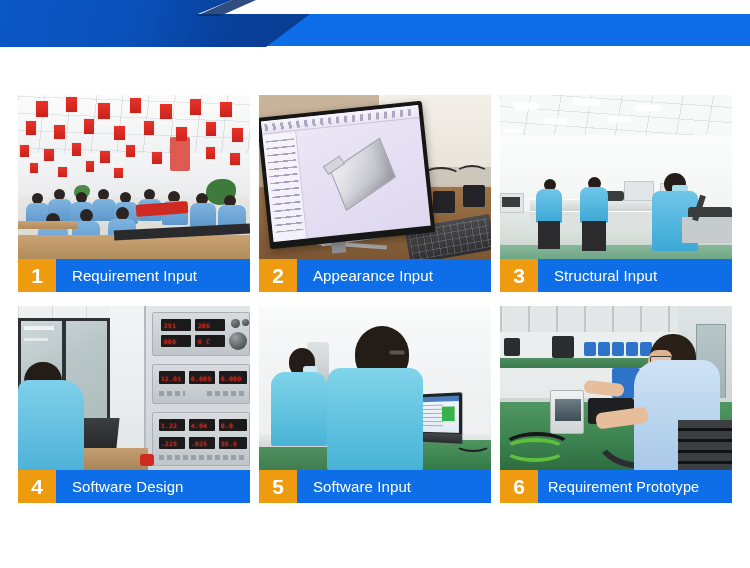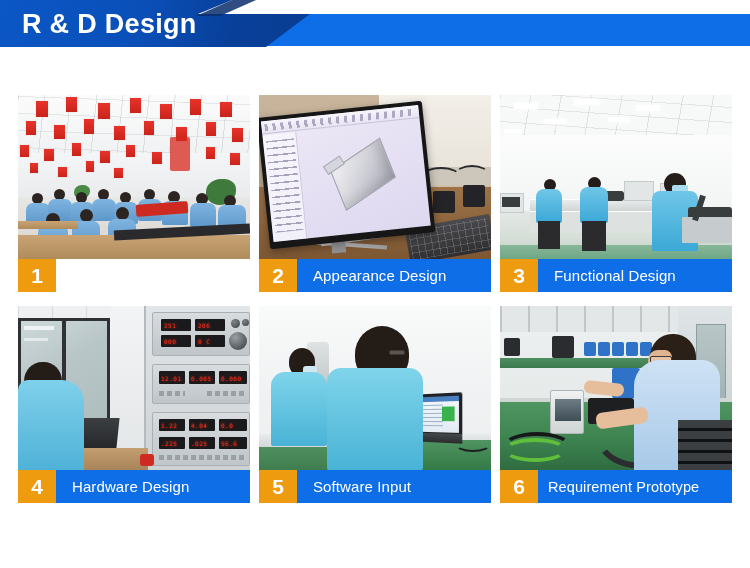--- a/index.html
+++ b/index.html
@@ -516,21 +516,20 @@
     background: repeating-linear-gradient(#3c3f42 0 8px, #101214 8px 11px);
   }
 </style>
 </head>
 <body>
 
 <div class="header">
   <div class="header-bar-right"></div>
   <div class="header-shape"></div>
   <div class="header-notch"></div>
-  <div class="header-title">R &amp; D Design</div>
 </div>
 
 <div class="grid">
 
   <div class="card">
     <div class="photo s1">
       <div class="ceiling"></div>
         <div class="ceilgrid"></div>
       <div class="backwall"></div>
       <div class="flag" style="left:18px;top:6px;width:12px;height:16px"></div>
@@ -587,20 +586,21 @@
       <div class="head" style="left:62px;top:114px;width:13px;height:13px"></div>
       <div class="person" style="left:54px;top:126px;width:28px;height:26px"></div>
       <div class="head" style="left:98px;top:112px;width:13px;height:13px"></div>
       <div class="person" style="left:90px;top:124px;width:28px;height:26px"></div>
       <div class="table" style="left:0;top:140px;width:232px;height:24px"></div>
       <div class="tabledark" style="left:96px;top:132px;width:136px;height:10px;transform:rotate(-3deg)"></div>
       <div class="table" style="left:0;top:126px;width:60px;height:8px"></div>
     </div>
     <div class="label">
       <div class="label-num">1</div>
+      <div class="label-text">Requirement Input</div>
     </div>
   </div>
 
   <div class="card">
     <div class="photo s2">
       <div class="wallL"></div>
       <div class="wallR"></div>
       <div class="wallbase"></div>
       <div class="desk"></div>
       <div class="tweezer"></div>
@@ -620,21 +620,21 @@
             </div>
           <div class="cadpanel"></div>
           <div class="cadtree"></div>
           <div class="cadpart"></div>
           <div class="cadpart2"></div>
         </div>
       </div>
     </div>
     <div class="label">
       <div class="label-num">2</div>
-      <div class="label-text">Appearance Design</div>
+      <div class="label-text">Appearance Input</div>
     </div>
   </div>
 
   <div class="card">
     <div class="photo s3">
       <div class="ceil"></div>
       <div class="panel" style="left:14px;top:8px;width:24px;height:6px"></div>
       <div class="panel" style="left:74px;top:4px;width:26px;height:6px"></div>
       <div class="panel" style="left:136px;top:10px;width:24px;height:6px"></div>
       <div class="panel" style="left:44px;top:24px;width:22px;height:5px"></div>
@@ -658,21 +658,21 @@
       <div class="stool" style="left:82px;top:126px;width:24px;height:30px"></div>
       <div class="whead" style="left:164px;top:78px;width:22px;height:22px"></div>
       <div class="mask" style="left:172px;top:90px;width:16px;height:10px"></div>
       <div class="worker" style="left:152px;top:96px;width:46px;height:60px"></div>
       <div class="equipdark" style="left:188px;top:112px;width:44px;height:12px;border-radius:3px"></div>
       <div class="equip" style="left:182px;top:122px;width:50px;height:26px;background:#c6cccd"></div>
       <div class="equipdark" style="left:196px;top:100px;width:6px;height:26px;transform:rotate(18deg)"></div>
     </div>
     <div class="label">
       <div class="label-num">3</div>
-      <div class="label-text">Functional Design</div>
+      <div class="label-text">Structural Input</div>
     </div>
   </div>
 
   <div class="card">
     <div class="photo s4">
       <div class="ceil"></div>
       <div class="wallmid"></div>
       <div class="glassdoor"></div>
       <div class="glassmid"></div>
       <div class="glassrefl"></div>
@@ -732,21 +732,21 @@
       </div>
       <div class="deskedge"></div>
       <div class="laptop"></div>
       <div class="thead"></div>
       <div class="tmask"></div>
       <div class="tech"></div>
       <div class="redplug"></div>
     </div>
     <div class="label">
       <div class="label-num">4</div>
-      <div class="label-text">Hardware Design</div>
+      <div class="label-text">Software Design</div>
     </div>
   </div>
 
   <div class="card">
     <div class="photo s5">
       <div class="wall"></div>
       <div class="bench"></div>
       <div class="greenmat"></div>
       <div class="micro"></div>
       <div class="scope"></div>

